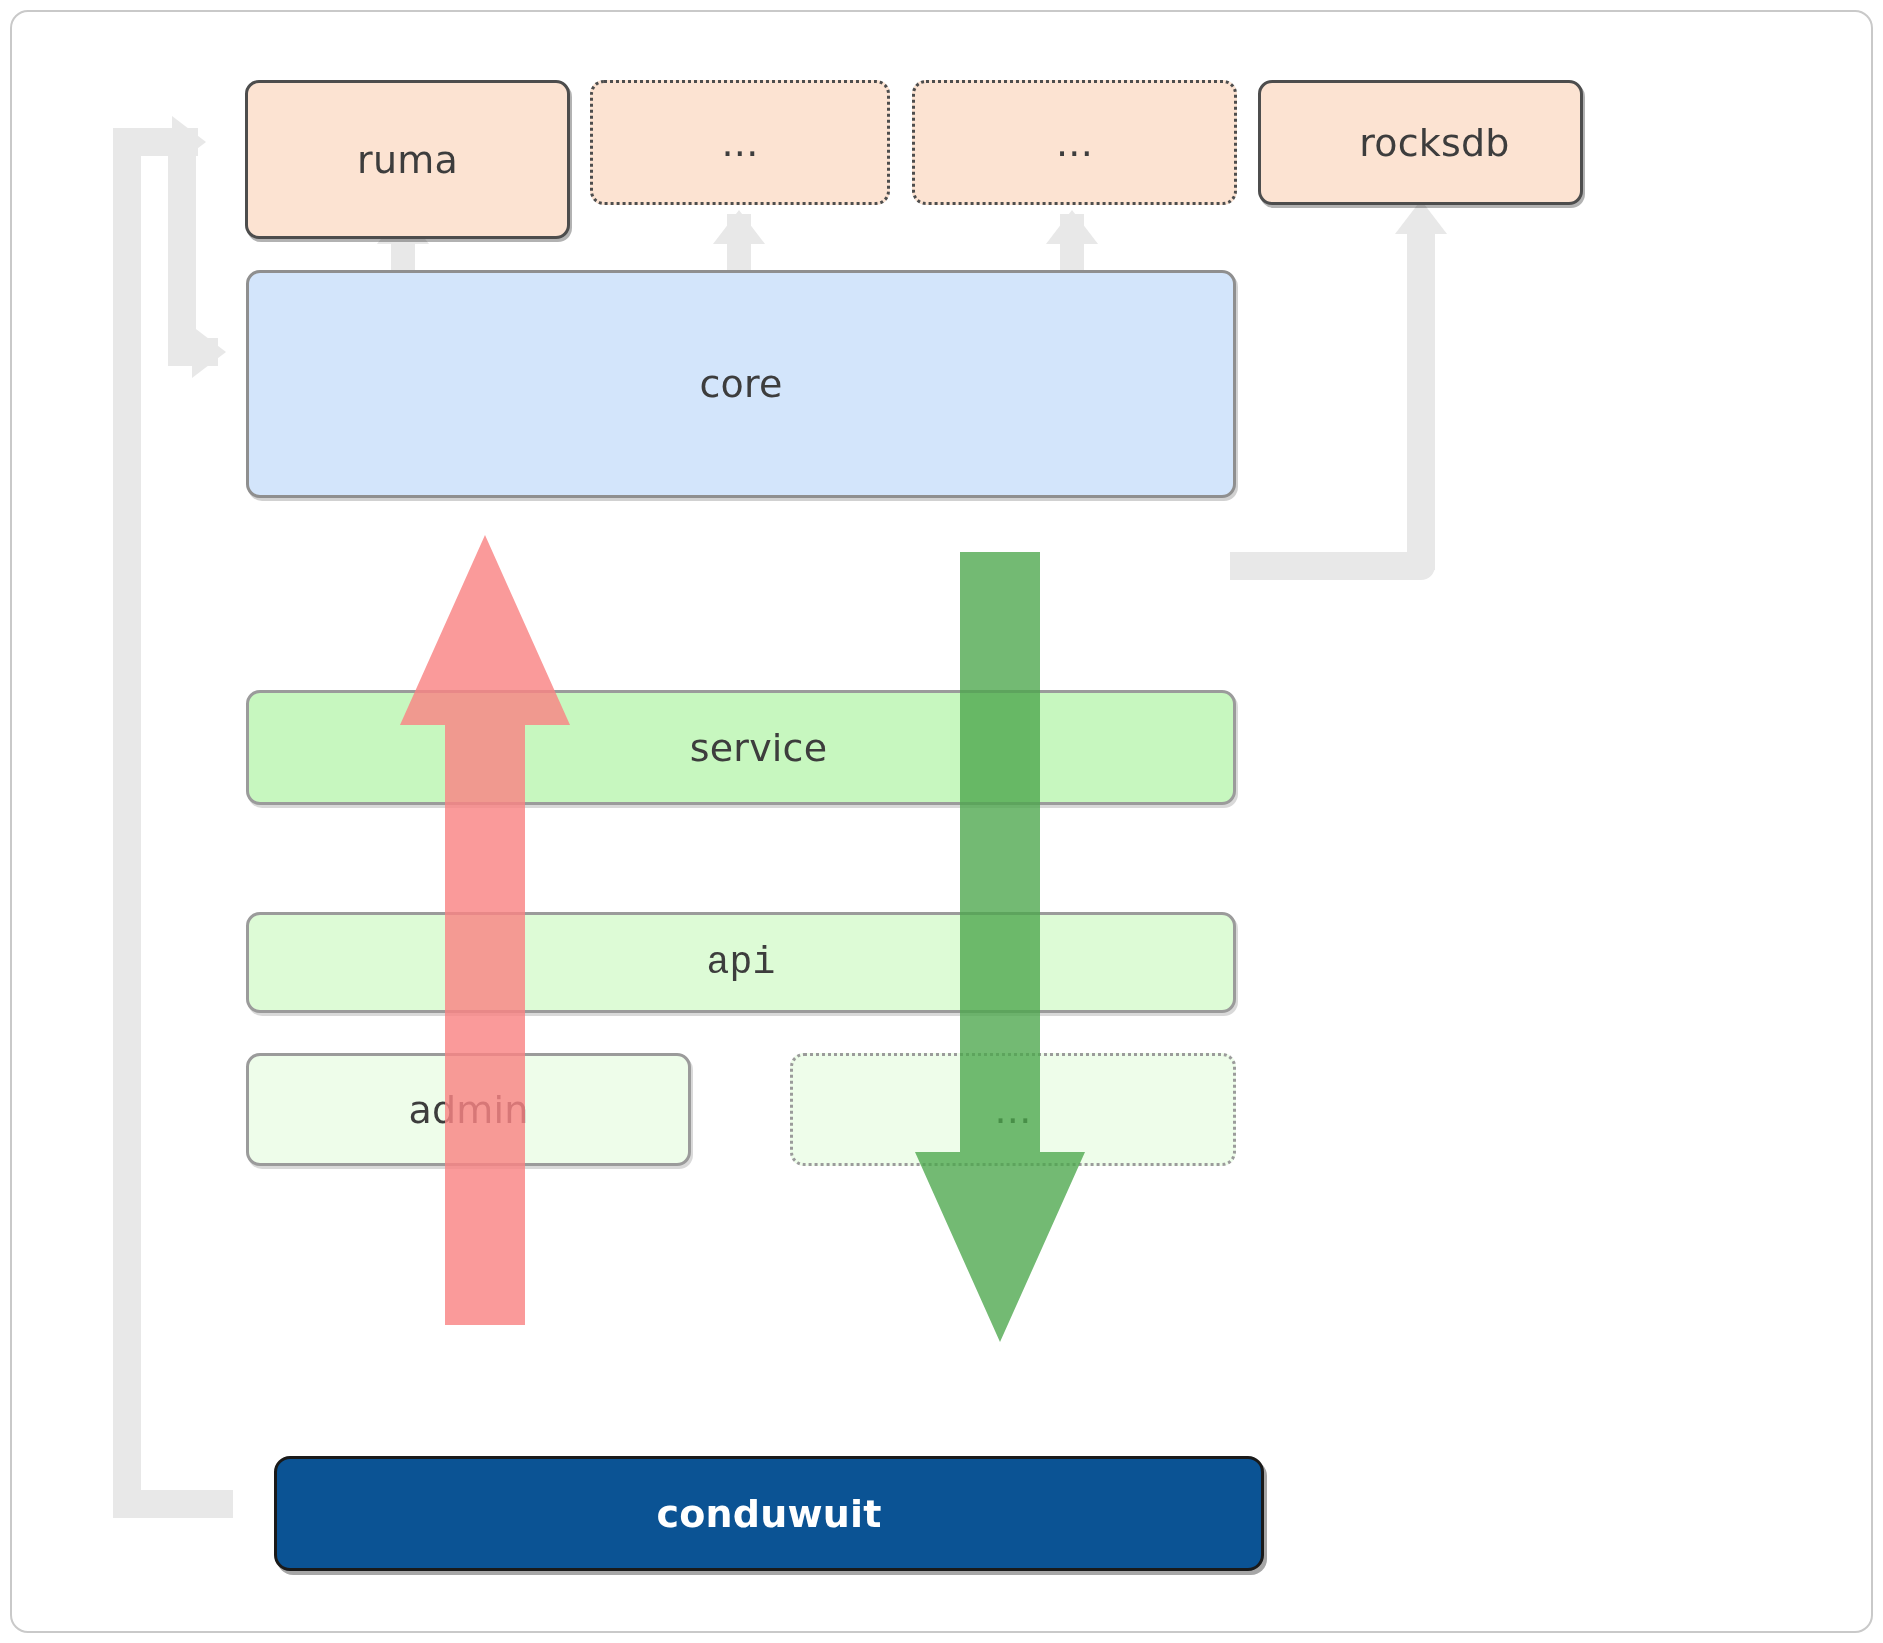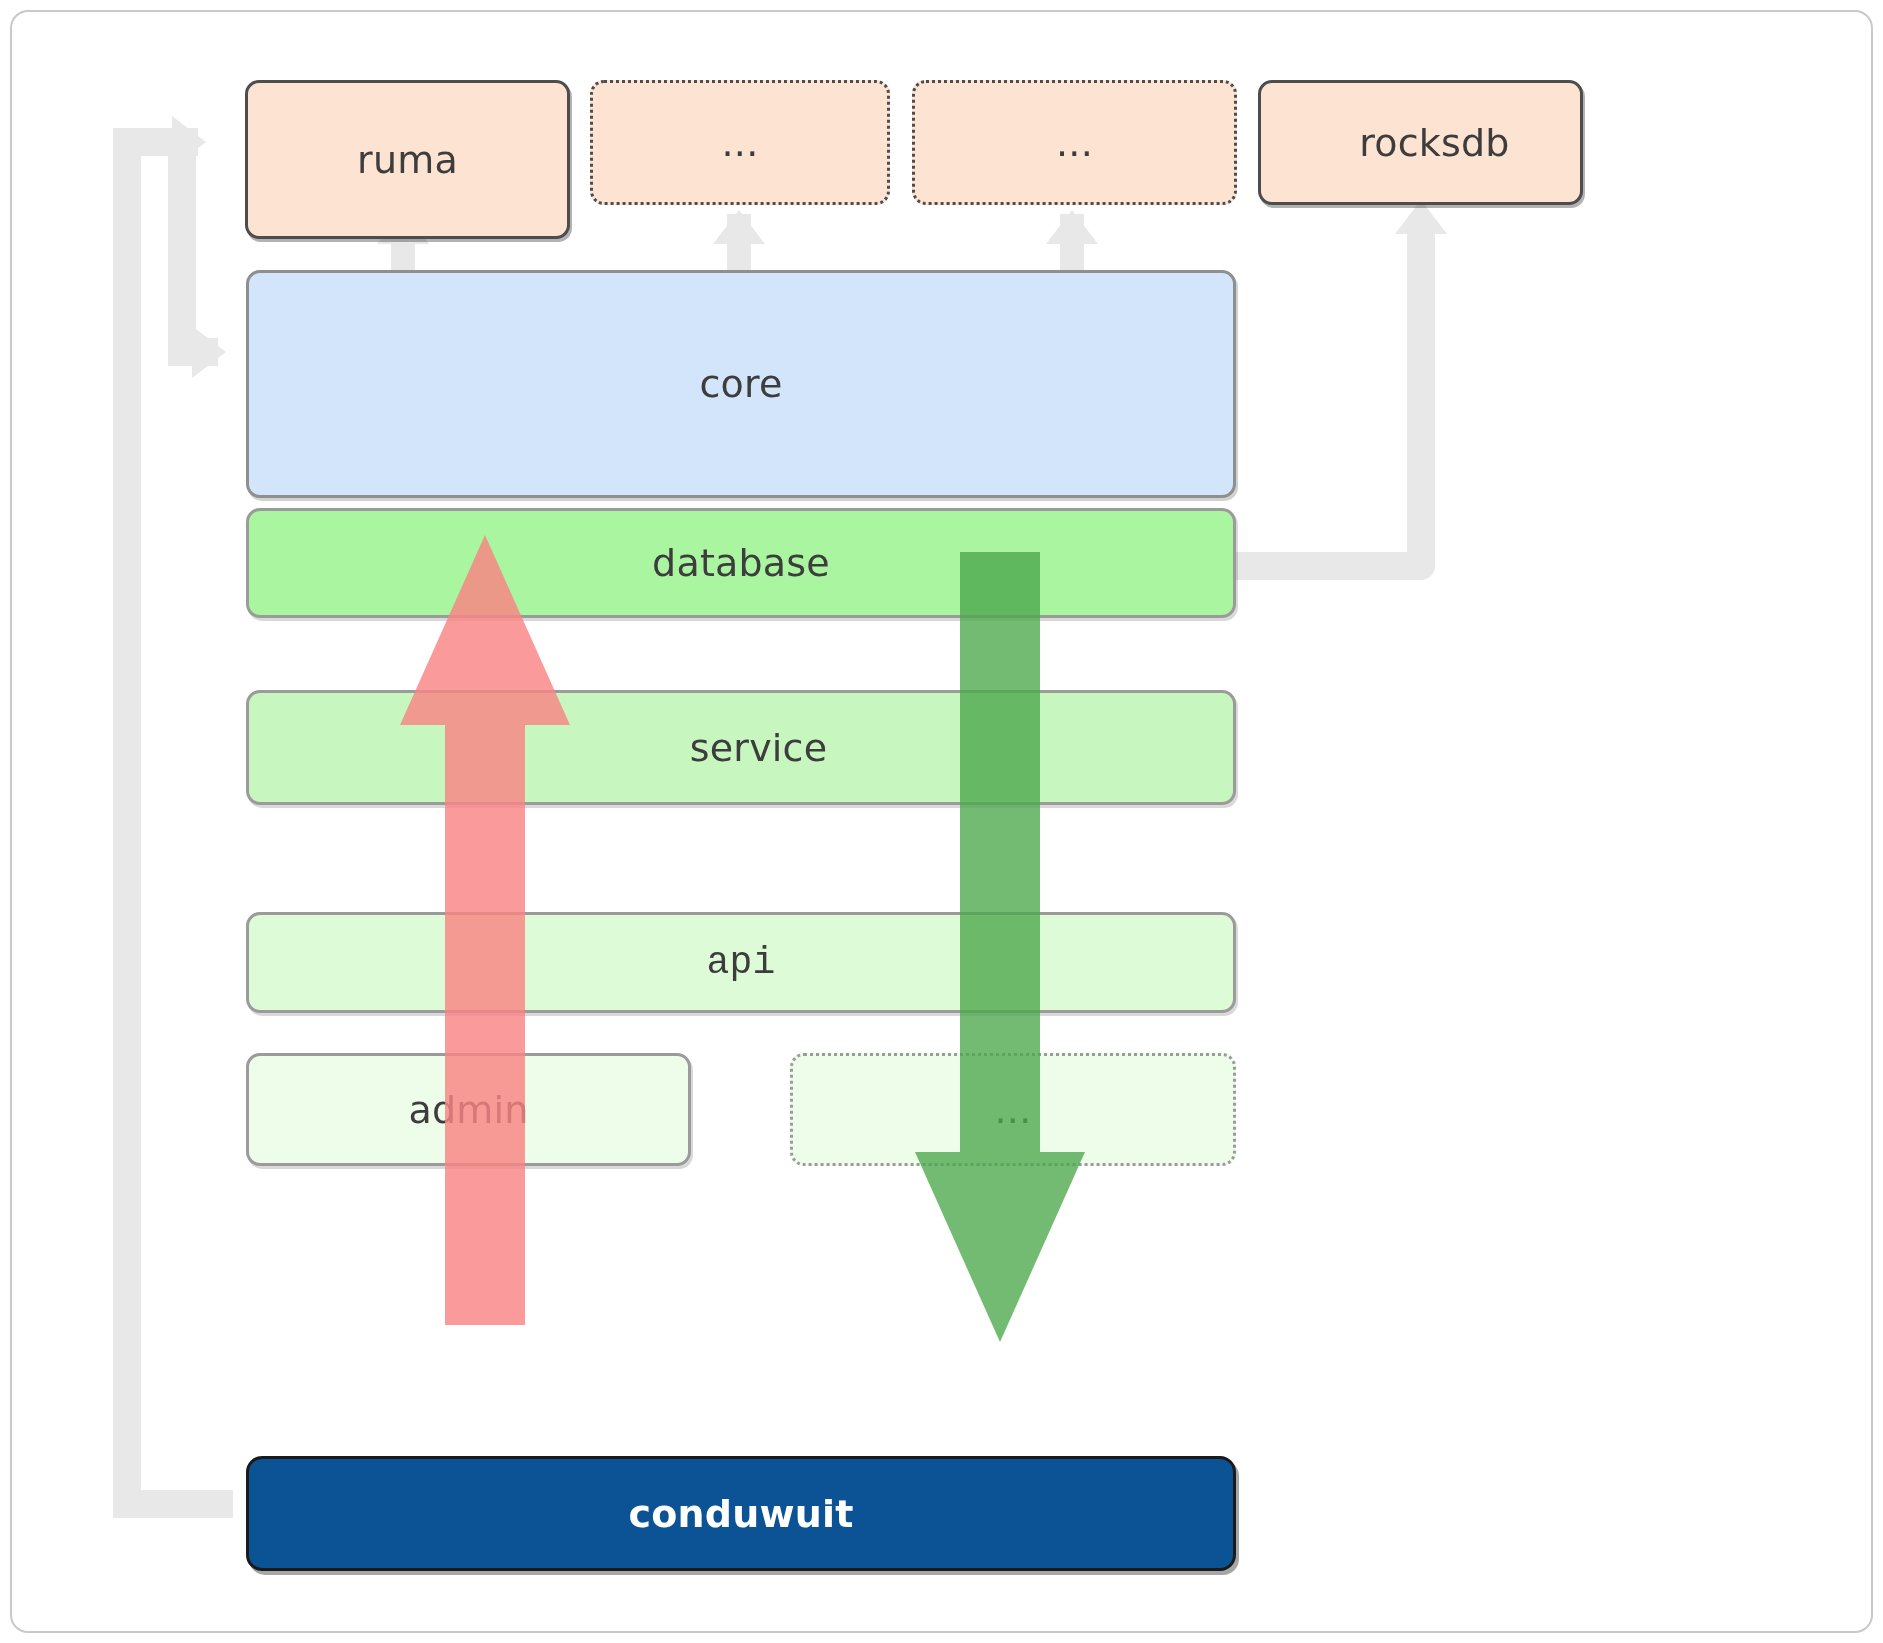--- a/index.html
+++ b/index.html
@@ -71,20 +71,21 @@
   }
 
   
   .root-box {
     background: #0b5394;
     border: 3px solid #1a1a1a;
     color: #ffffff;
     font-weight: bold;
     border-radius: 16px;
     box-shadow: 3px 4px 0 rgba(0,0,0,0.35);
+    margin-left: 28px;
   }
 
   
   .conn {
     position: absolute;
     background: #e8e8e8;
     z-index: 1;
   }
   .conn-arrow-right {
     position: absolute;
@@ -168,23 +169,20 @@
     <span>...</span>
   </div>
   <div class="node dep" style="left:1258px; top:80px; width:325px; height:125px;padding-left:28px;">
     <span>rocksdb</span>
   </div>
 
   <div class="node core-box" style="left:246px; top:270px; width:990px; height:228px;">
     <span>core</span>
   </div>
 
-  <div class="node layer" style="left:246px; top:508px; width:990px; height:110px; background:#a9f5a0;">
-    <span>database</span>
-  </div>
 
   <div class="node layer" style="left:246px; top:690px; width:990px; height:115px; background:#c7f7bf;padding-left:35px;">
     <span>service</span>
   </div>
 
   <div class="node layer" style="left:246px; top:912px; width:990px; height:101px; background:#ddfbd6;font-family:Liberation Mono, monospace;">
     <span>api</span>
   </div>
 
   <div class="node layer" style="left:246px; top:1053px; width:445px; height:113px; background:#eefdea;">

